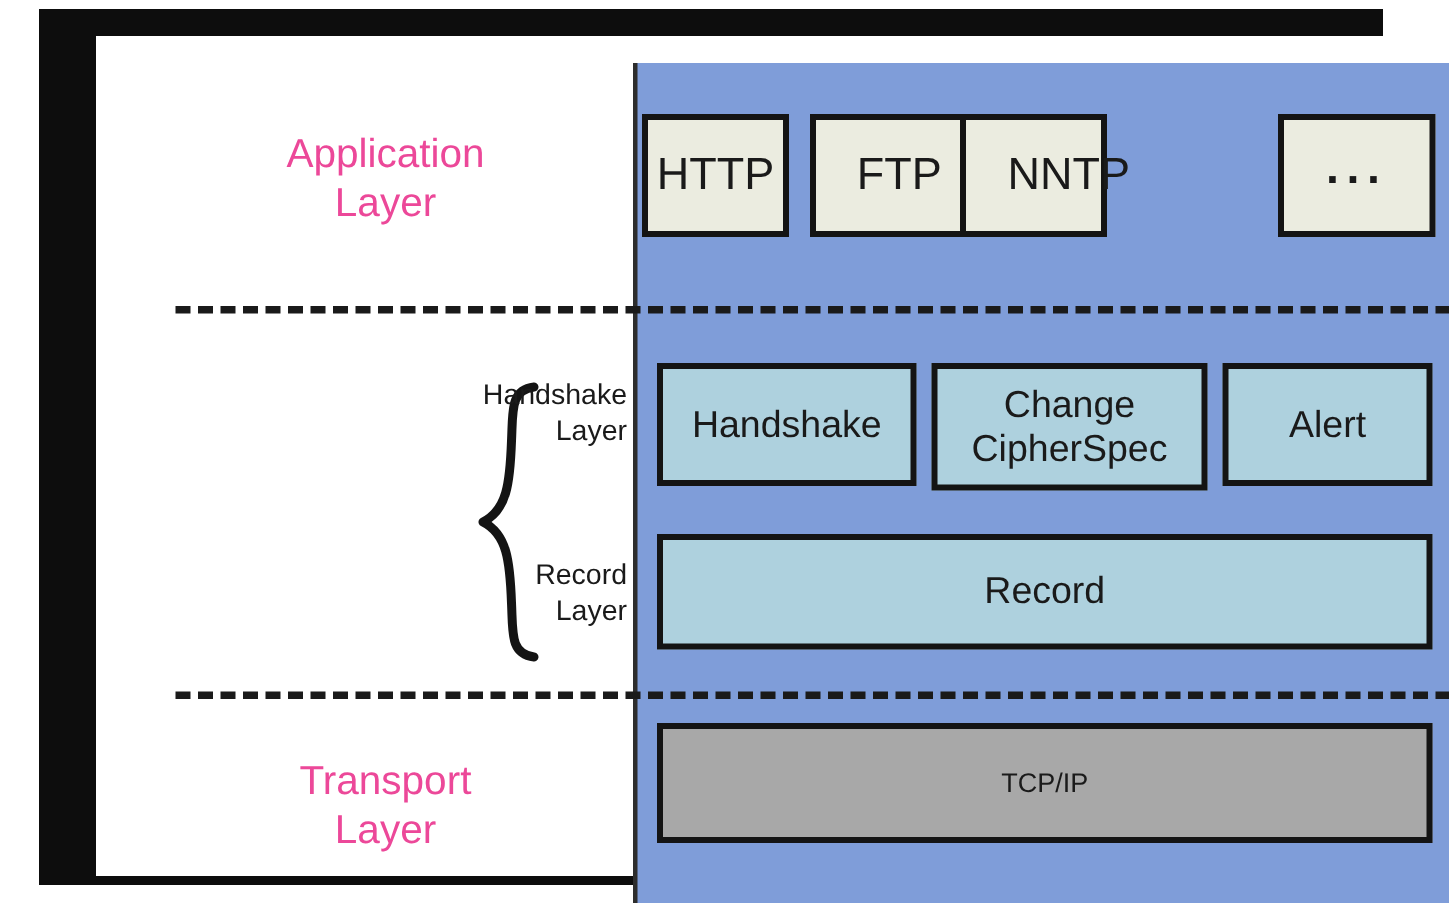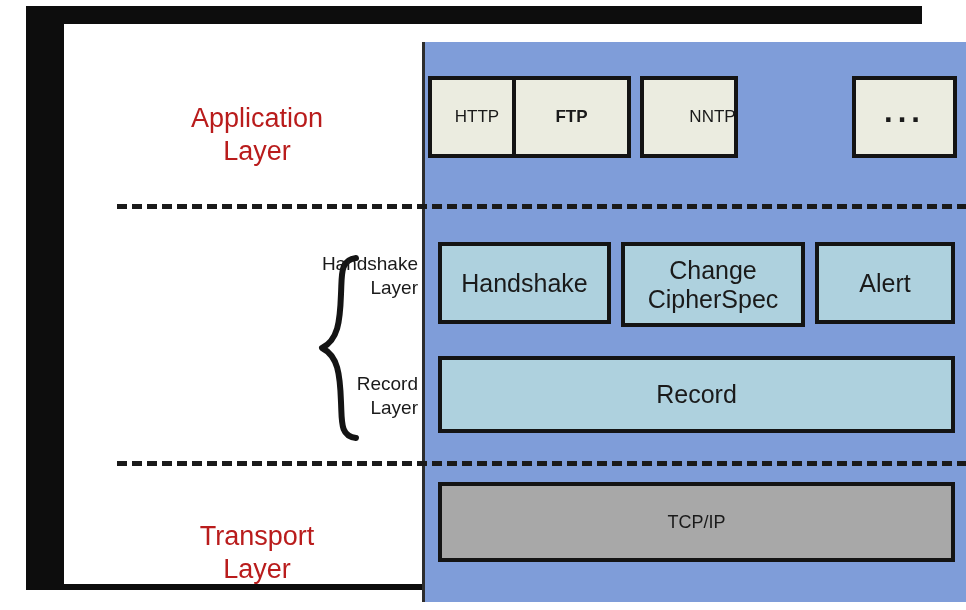--- a/index.html
+++ b/index.html
@@ -72,23 +72,22 @@
     top: 18px;
     width: 320px;
     height: 560px;
   }
 
   .big-label {
     position: absolute;
     text-align: center;
     font-size: 27px;
     line-height: 1.22;
-    color: #b91c1c;
+    color: #ec4899;
     white-space: pre-line;
-    margin-top: 16px;
   }
   .label-application {
     left: 0;
     top: 44px;
     width: 310px;
   }
   .label-transport {
     left: 0;
     top: 462px;
     width: 310px;
@@ -142,21 +141,21 @@
     justify-content: center;
     text-align: center;
     color: #1a1a1a;
     line-height: 1.15;
     white-space: pre-line;
   }
   .app-box {
     background: #ebece0;
     top: 52px;
     height: 82px;
-    font-size: 17px;
+    font-size: 30px;
   }
   .ssl-box {
     background: #aed1de;
     font-size: 25px;
   }
   .record-box {
     background: #aed1de;
     font-size: 25px;
   }
   .tcp-box {
@@ -205,21 +204,21 @@
 
         <div class="sub-label sub-record">Record
 Layer</div>
 
         <div class="big-label label-transport">Transport
 Layer</div>
       </div>
 
       <div class="pbox app-box" style="left:364px; width:98px;">HTTP</div>
 
-      <div class="pbox app-box" style="left:448px; width:119px;font-weight:bold;">FTP</div>
+      <div class="pbox app-box" style="left:476px; width:119px;">FTP</div>
 
       <div class="pbox app-box" style="left:576px; width:98px;padding-left:47px;">NNTP</div>
 
 
       <div class="pbox app-box dots-glyph" style="left:788px; width:105px;">...</div>
 
       <div class="pbox ssl-box" style="left:374px; top:218px; width:173px; height:82px;">Handshake</div>
 
       <div class="pbox ssl-box" style="left:557px; top:218px; width:184px; height:85px;">Change
 CipherSpec</div>

